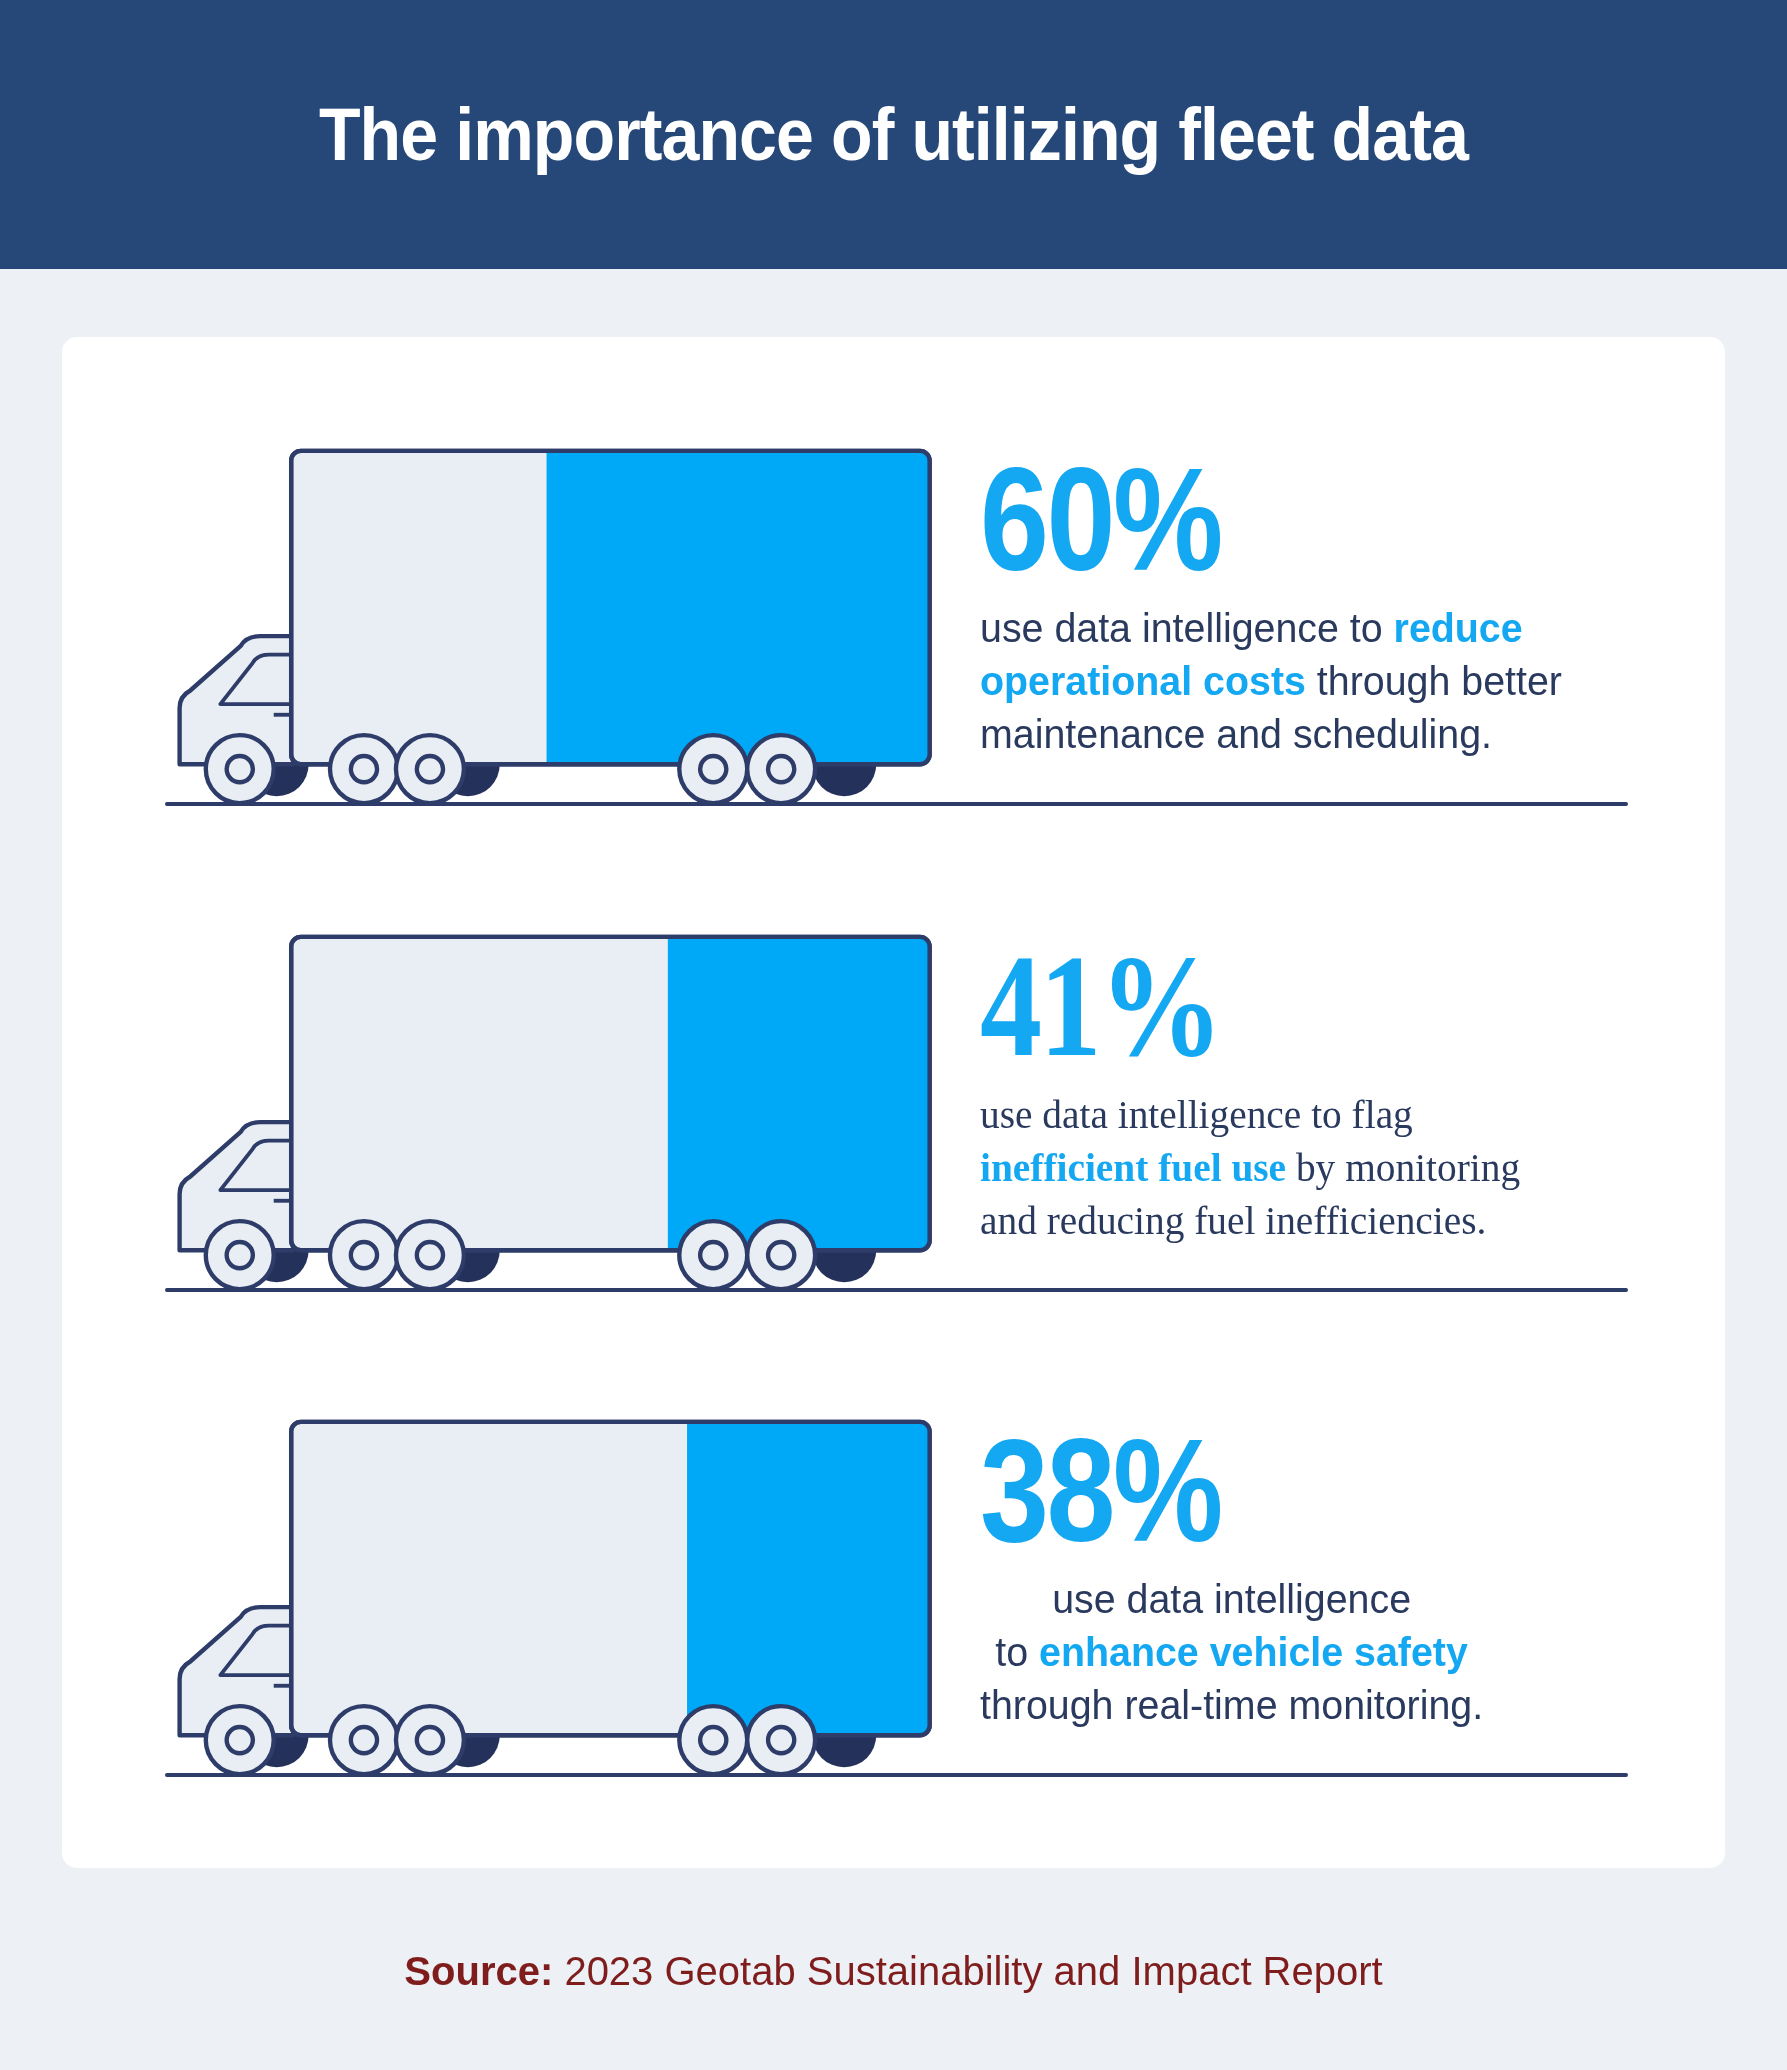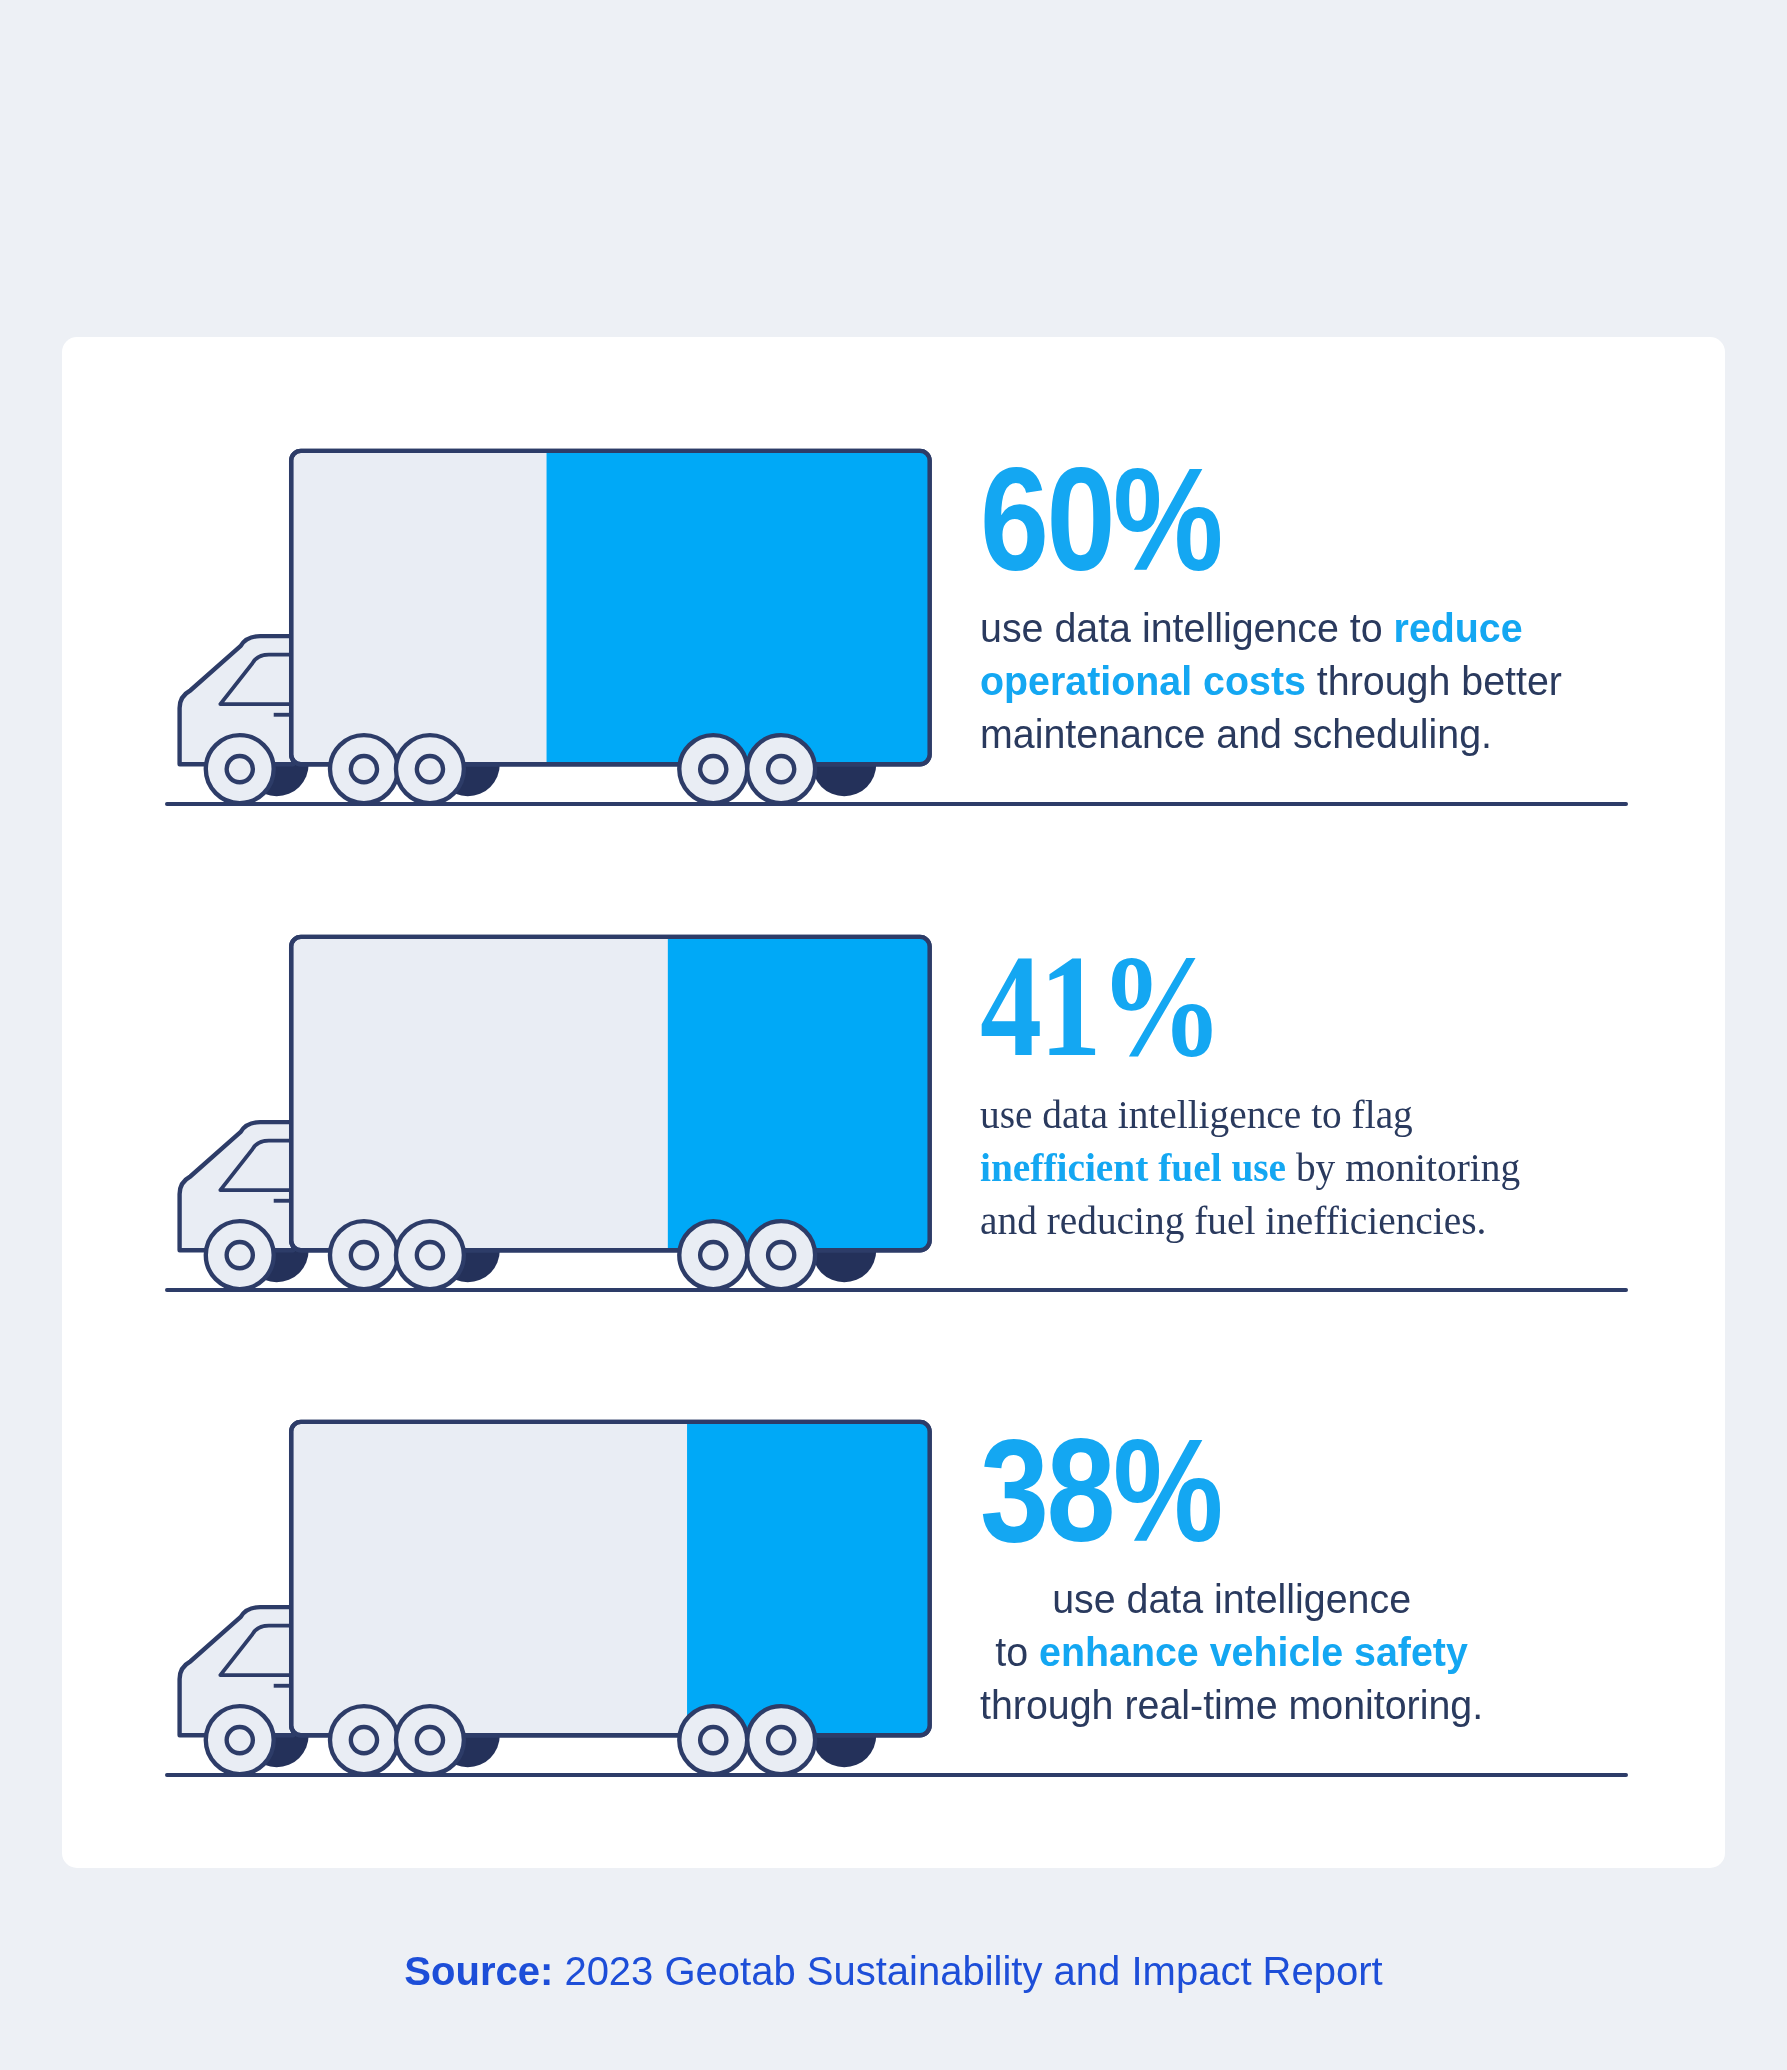--- a/index.html
+++ b/index.html
@@ -37,29 +37,32 @@
   .lines{
     position:absolute;left:0;top:155px;
     transform:scaleX(.96);transform-origin:left top;
   }
   .line{
     font-size:41px;line-height:53px;color:#2a3a5e;white-space:nowrap;
   }
   .accent{color:#14a7f2;font-weight:700;}
   .footer{
     position:absolute;left:0;top:1949px;width:100%;text-align:center;
-    font-size:40px;color:#1d4ed8;
+    font-size:40px;color:#7f1d1d;
   }
   .footer .src-label{font-weight:700;}
 </style>
 </head>
 <body>
 
 <div class="page">
 
+  <div class="header">
+    <div class="title">The importance of utilizing fleet data</div>
+  </div>
 
   <div class="card">
 
     <div class="row r0">
       <svg id="truck-0" class="truck" viewBox="0 0 810 370">
         <defs>
             <clipPath id="boxclip0">
               <rect x="130" y="5" width="658" height="323" rx="10"></rect>
             </clipPath>
           </defs>

